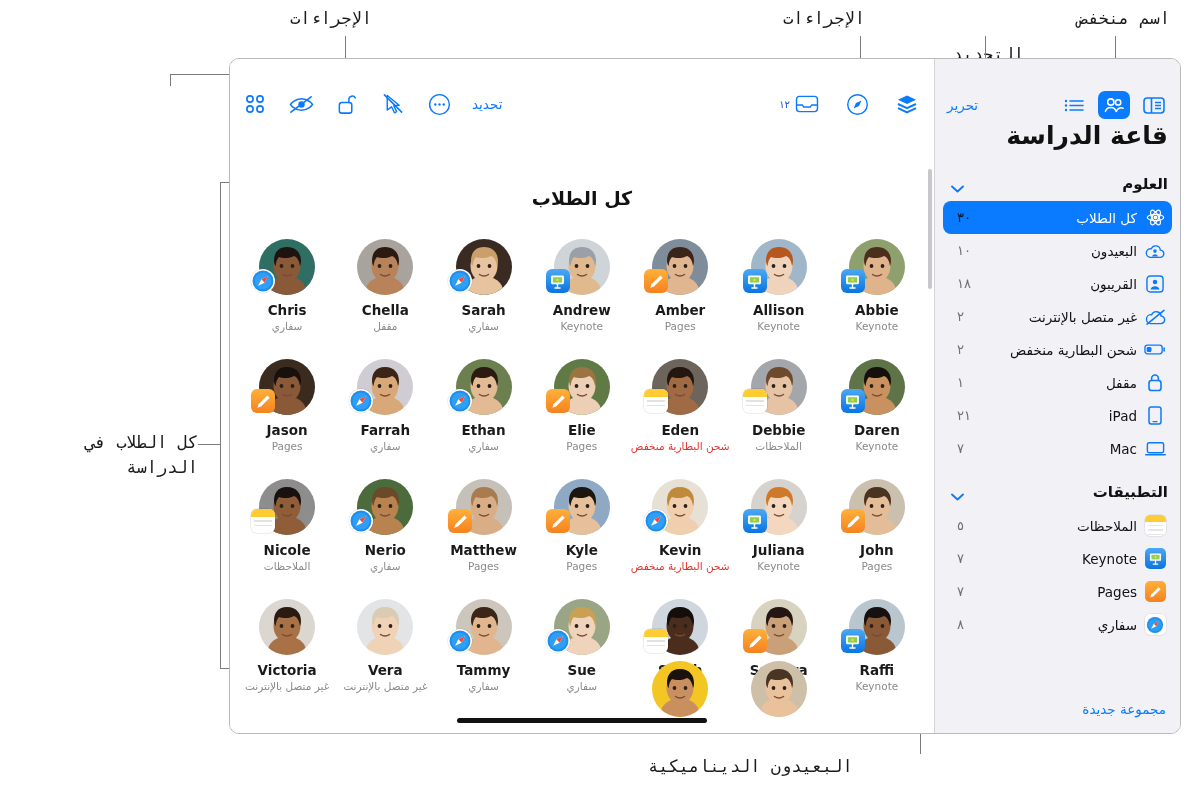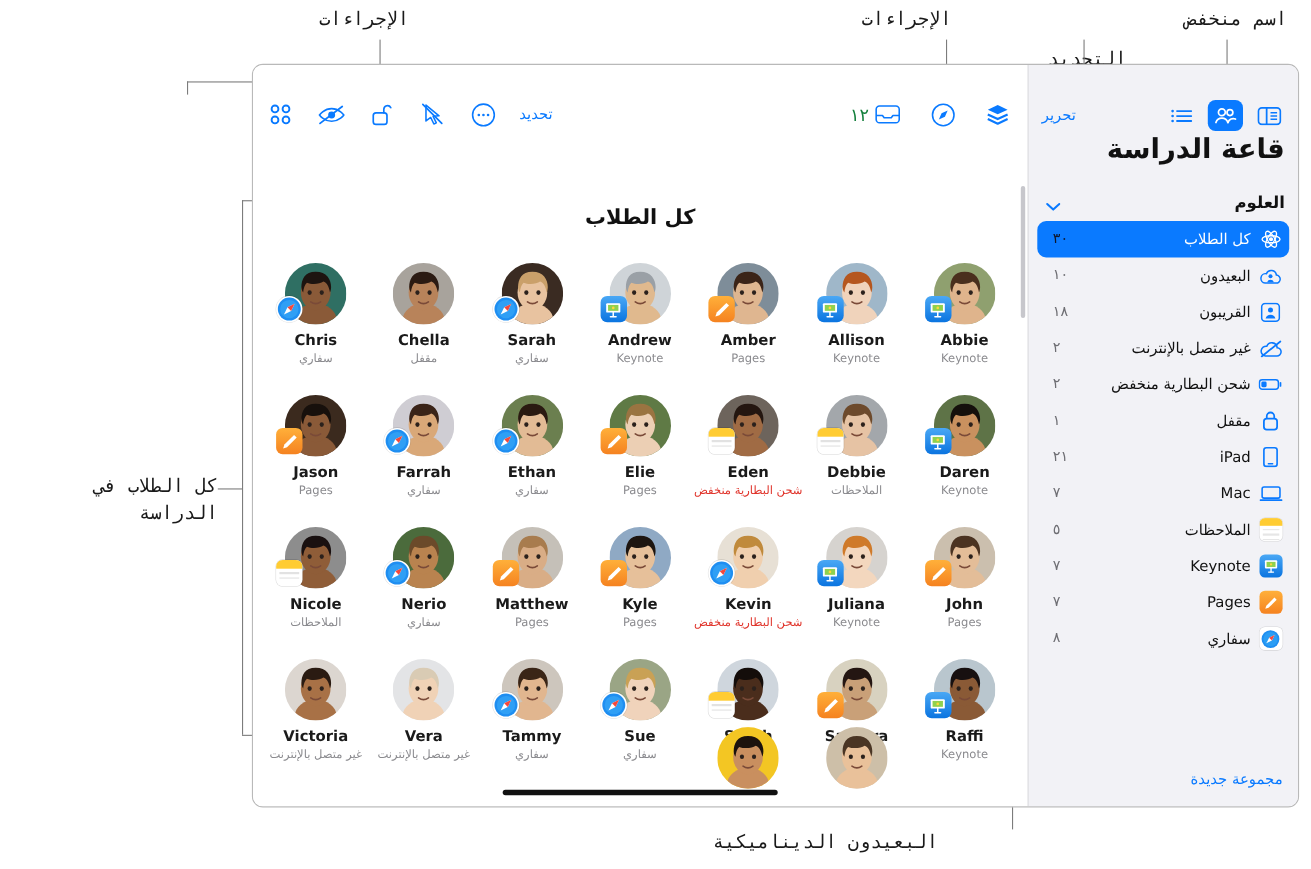--- a/index.html
+++ b/index.html
@@ -109,21 +109,21 @@
   #main {
     position: absolute; top: 0; left: 0; right: 246px; bottom: 0;
     background: #ffffff; direction: rtl;
   }
   #main-toolbar { position: absolute; top: 26px; left:0; right:0; height: 44px; }
   .tb-left-group { position:absolute; left: 12px; top: 6px; display:flex; align-items:center; gap: 20px; }
   .tb-right-group { position:absolute; right: 14px; top: 6px; display:flex; align-items:center; gap: 24px; }
   .tb-select { color:#0a7aff; font-size: 13.5px; font-family:"DejaVu Sans", sans-serif; }
   .tb-ico { width: 26px; height: 26px; display:flex; align-items:center; justify-content:center; }
   .inbox-wrap { display:flex; align-items:center; gap:4px; }
-  .inbox-count { font-size: 16px; color:#15803d; font-family:"DejaVu Sans", sans-serif; }
+  .inbox-count { font-size: 10px; color:#1d4ed8; font-family:"DejaVu Sans", sans-serif; }
 
   #main-title {
     position: absolute; top: 128px; right: 0; left: 0; text-align: center;
     font-size: 19px; font-weight: bold; color:#111;
     font-family:"DejaVu Sans", sans-serif;
   }
 
   
   #grid {
     position: absolute; top: 178px; left: 8px; right: 8px; bottom: 16px;
@@ -366,20 +366,28 @@
           <span class="ico">
             <svg width="21" height="16" viewBox="0 0 22 16">
               <rect x="2.5" y="1.5" width="17" height="10.5" rx="1.8" fill="none" stroke="#0a7aff" stroke-width="1.5"></rect>
               <path d="M0.8 14h20.4" stroke="#0a7aff" stroke-width="1.6" stroke-linecap="round"></path>
             </svg>
           </span>
           <span class="lbl">Mac</span>
           <span class="cnt">٧</span>
         </div>
 
+        <div class="sb-section" style="margin-top:14px;">
+          <div class="name">التطبيقات</div>
+          <div class="chev">
+            <svg width="13" height="8" viewBox="0 0 13 8">
+                <path d="M1 1.5l5.5 5 5.5-5" fill="none" stroke="#0a7aff" stroke-width="1.9" stroke-linecap="round" stroke-linejoin="round"></path>
+              </svg>
+          </div>
+        </div>
 
         <div class="sb-row">
           <span class="ico">
             <span class="ic-notes" style="display:block;width:21px;height:21px;border-radius:5px;overflow:hidden;box-shadow:0 0 0 .5px rgba(0,0,0,.12);">
               <span class="top" style="display:block;"></span>
               <span class="ln" style="display:block;"></span>
               <span class="ln" style="display:block;"></span>
               <span class="ln" style="display:block;"></span>
             </span>
           </span>

